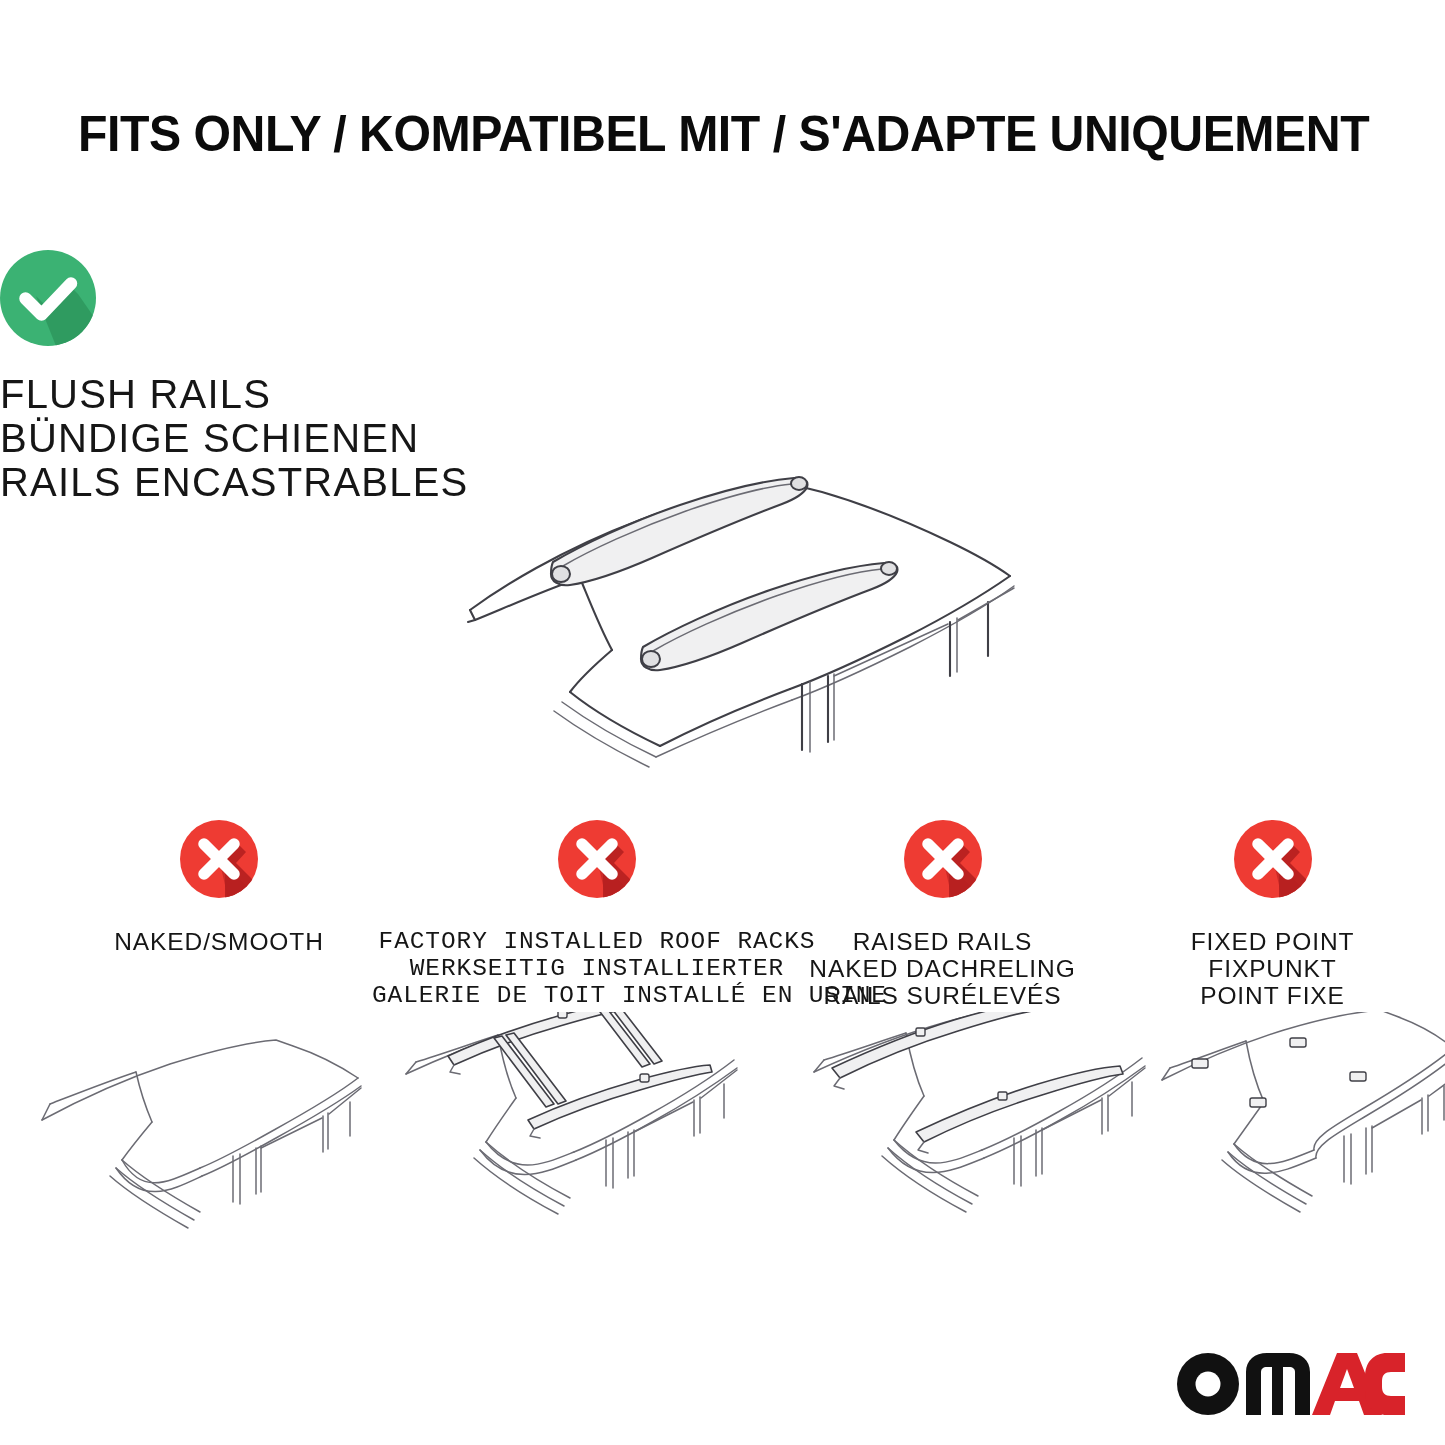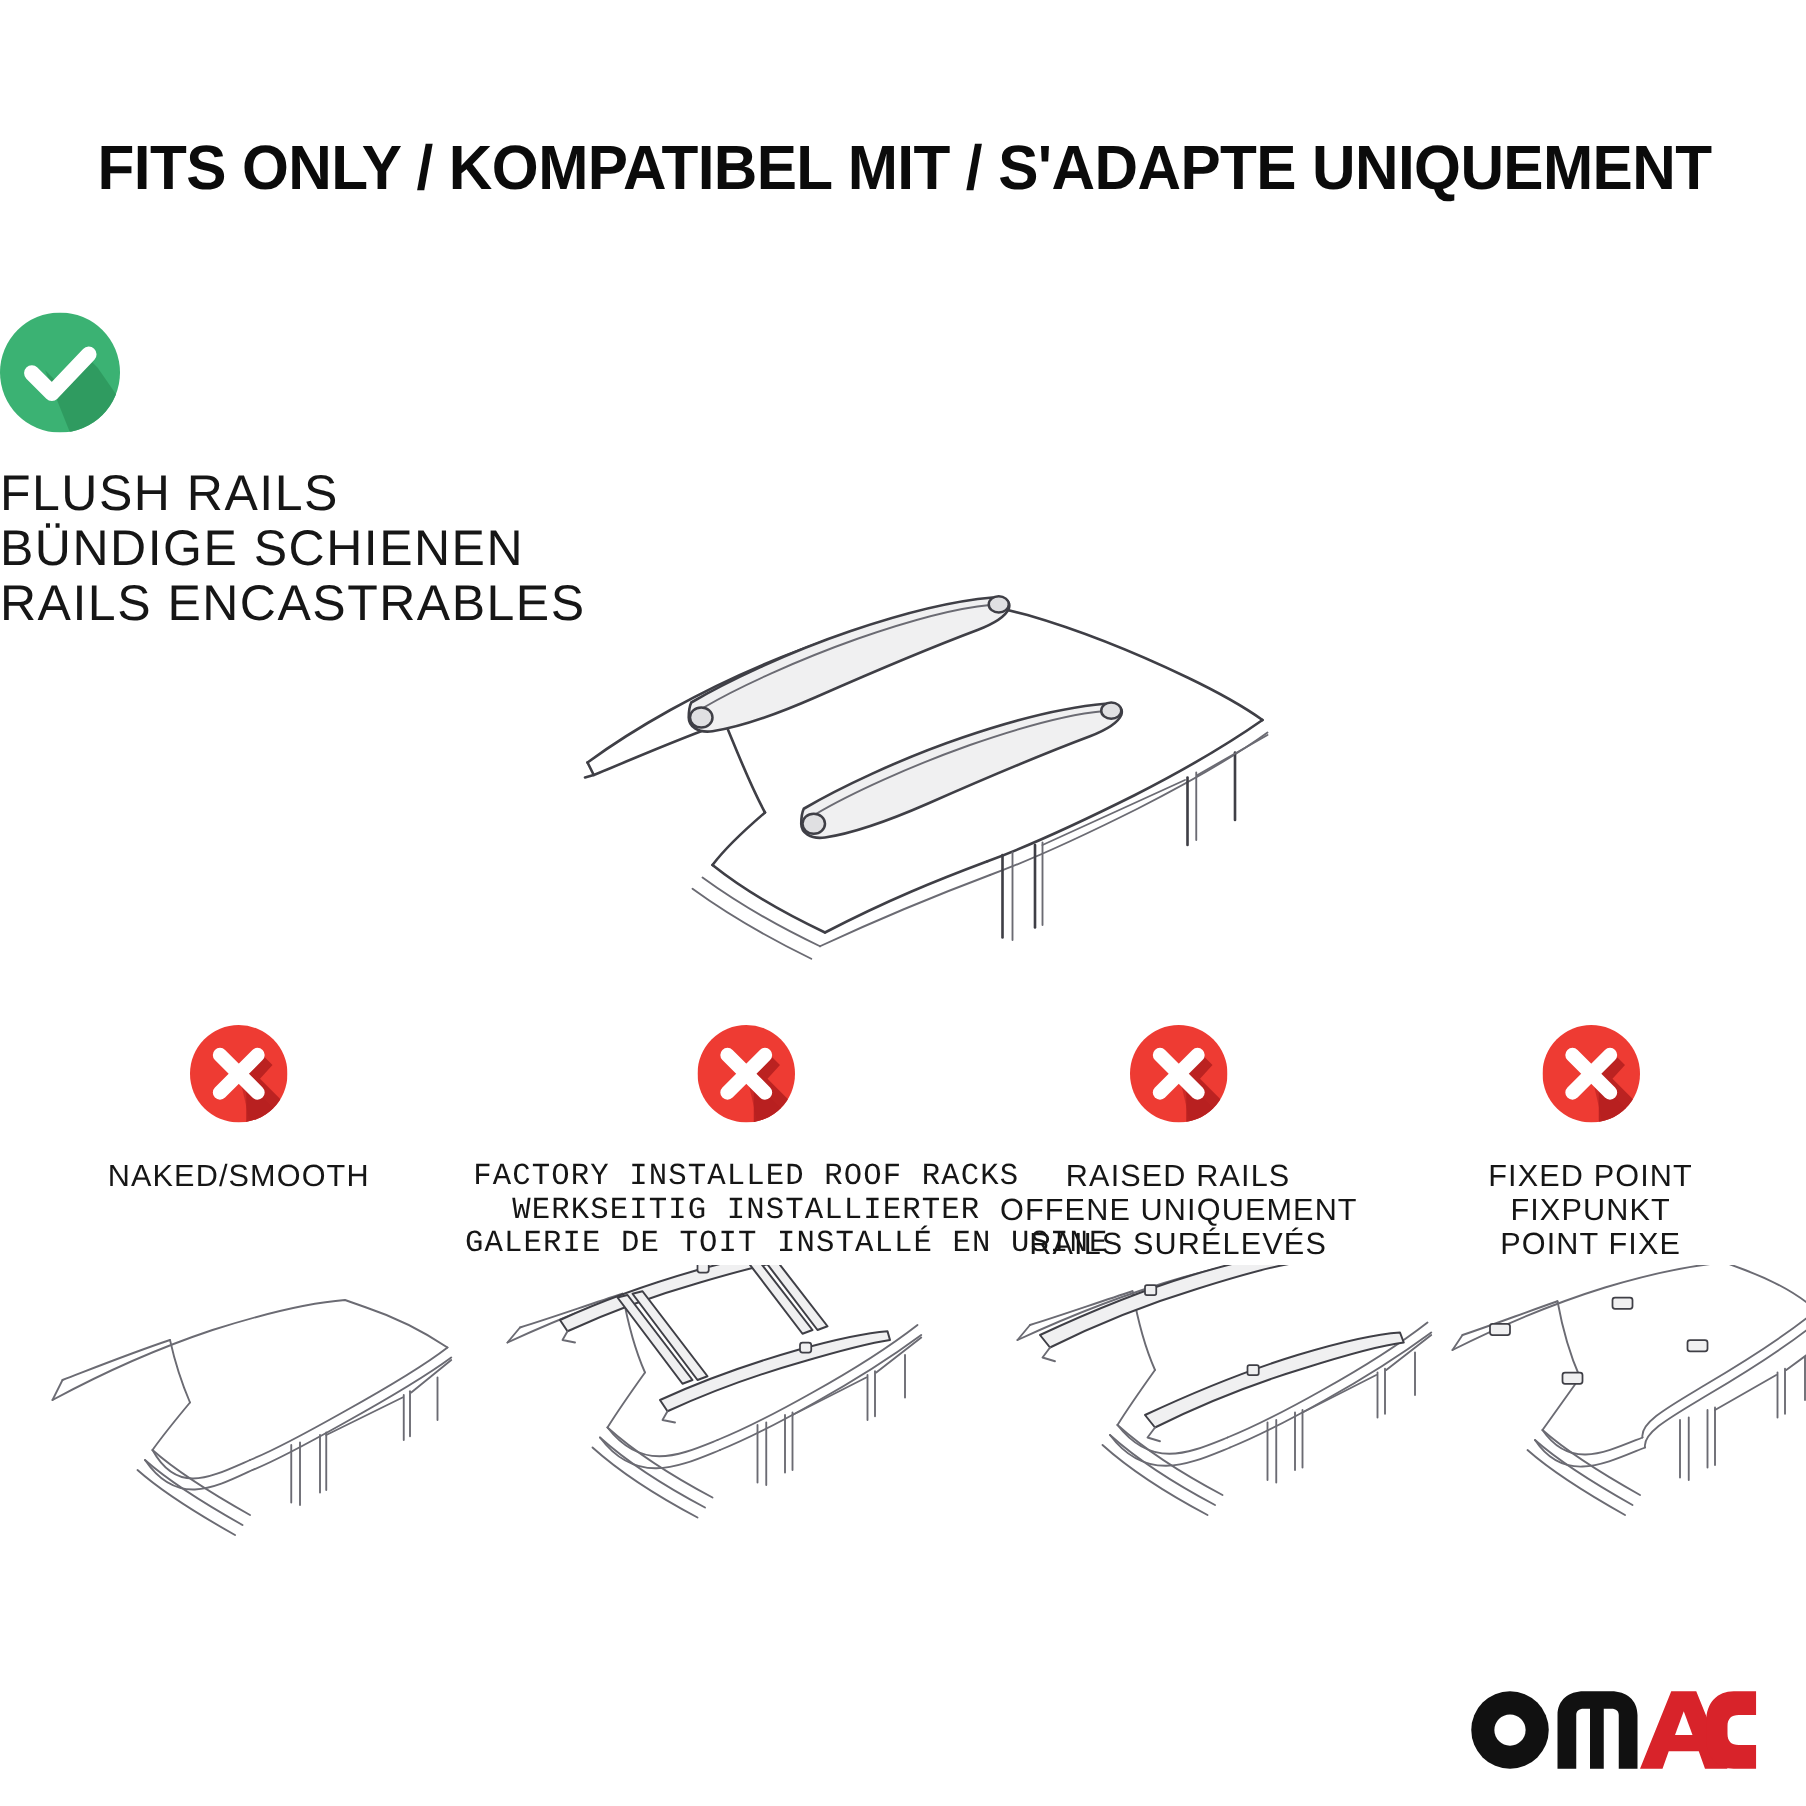--- a/index.html
+++ b/index.html
@@ -83,21 +83,21 @@
     margin-top:16px;
     color:#161616;
     font-size:24.5px;
     line-height:27px;
     letter-spacing:0.9px;
     font-weight:400;
   }
   .nofit-labels div{white-space:nowrap;}
 
   
-  #col-0{left:32px;  width:318px;}
+  #col-0{left:60px;  width:318px;}
   #col-1{left:372px; width:450px;font-family:Liberation Mono, monospace;}
   #col-2{left:800px; width:285px;}
   #col-3{left:1140px;width:265px;}
 
   
   .logo{
     position:absolute;
     right:40px; bottom:20px;
     width:230px;height:86px;
   }
@@ -245,21 +245,21 @@
             <path d="M39 39 L52 52 L78 78 L48 78 Z" fill="#B5201F" opacity="0.6"></path>
           </g>
           <g stroke="#ffffff" stroke-width="11.5" stroke-linecap="round">
             <line x1="24" y1="24" x2="54" y2="54"></line>
             <line x1="54" y1="24" x2="24" y2="54"></line>
           </g>
         </svg>
       </div>
       <div class="nofit-labels">
         <div>RAISED RAILS</div>
-        <div>OFFENE UNIQUEMENT</div>
+        <div>NAKED DACHRELING</div>
         <div>RAILS SURÉLEVÉS</div>
       </div>
     </div>
 
     <div class="nofit-col" id="col-3">
       <div class="badge-wrap">
         <svg class="badge-x" viewBox="0 0 78 78" xmlns="http://www.w3.org/2000/svg">
           <defs>
               <clipPath id="cx3">
                 <circle cx="39" cy="39" r="39"></circle>

